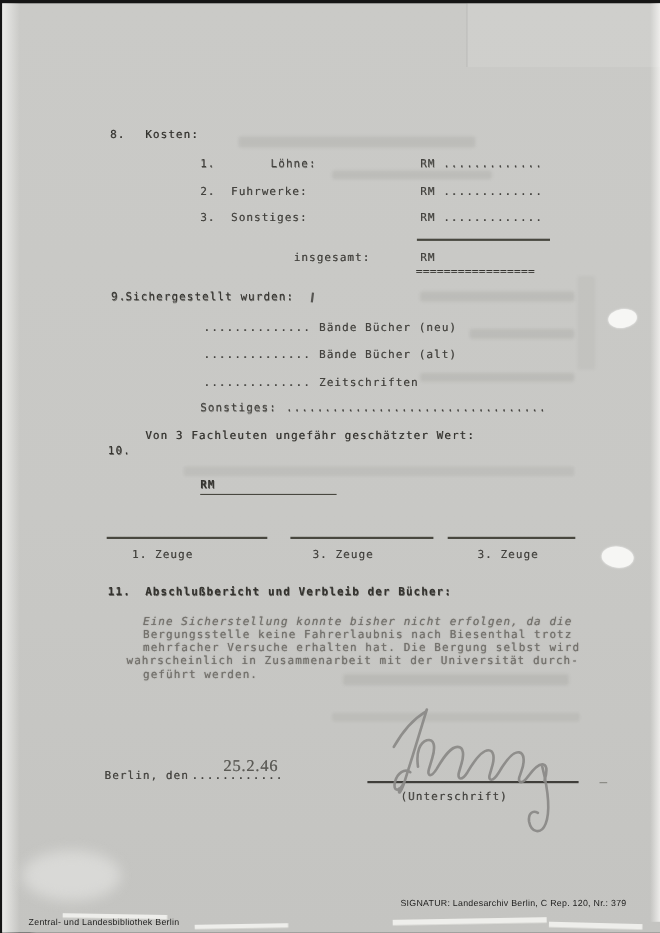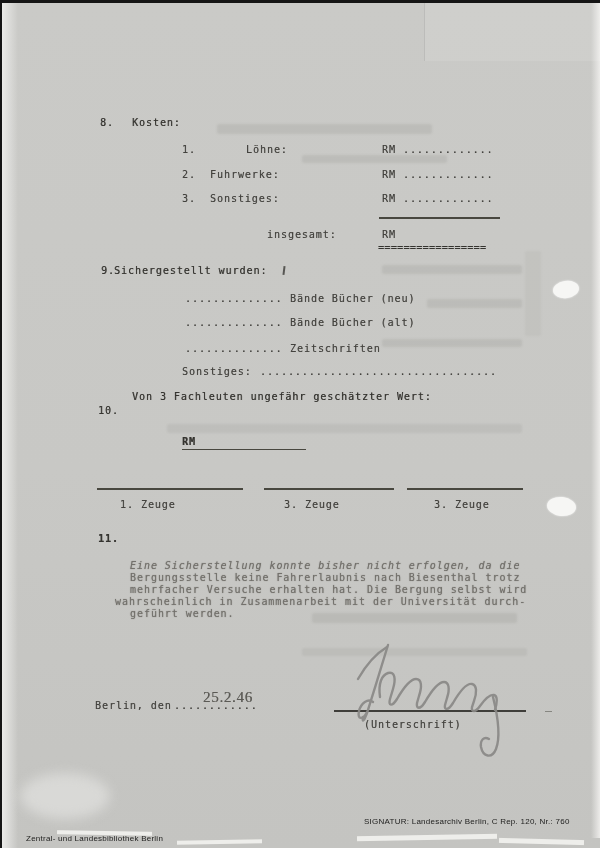--- a/index.html
+++ b/index.html
@@ -172,20 +172,21 @@
     <div class="rule thin" style="left:180px;top:446px;width:124px;"></div>
 
     <div class="rule" style="left:95px;top:485px;width:146px;"></div>
     <div class="rule" style="left:262px;top:485px;width:130px;"></div>
     <div class="rule" style="left:405px;top:485px;width:116px;"></div>
     <div class="typed" style="left:118px;top:496px;">1. Zeuge</div>
     <div class="typed" style="left:282px;top:496px;">3. Zeuge</div>
     <div class="typed" style="left:432px;top:496px;">3. Zeuge</div>
 
     <div class="typed strong bold" style="left:96px;top:530px;">11.</div>
+    <div class="typed strong bold" style="left:130px;top:530px;">Abschlußbericht und Verbleib der Bücher:</div>
 
     <div class="typed faded" style="left:128px;top:557px;line-height:12px;font-style:italic;">Eine Sicherstellung konnte bisher nicht erfolgen, da die</div>
     <div class="typed faded" style="left:128px;top:569px;line-height:12px;">Bergungsstelle keine Fahrerlaubnis nach Biesenthal trotz</div>
     <div class="typed faded" style="left:128px;top:581px;line-height:12px;">mehrfacher Versuche erhalten hat. Die Bergung selbst wird</div>
     <div class="typed faded" style="left:113px;top:593px;line-height:12px;">wahrscheinlich in Zusammenarbeit mit der Universität durch-</div>
     <div class="typed faded" style="left:128px;top:605px;line-height:12px;">geführt werden.</div>
 
     <div class="typed" style="left:93px;top:697px;">Berlin, den </div>
     <div class="typed" style="left:172px;top:697px;">............</div>
     <div class="typed datesmall" style="left:201px;top:689px;">25.2.46</div>
@@ -214,15 +215,15 @@
     <div class="tear t4"></div>
 
     <div class="hole h1"></div>
     <div class="hole h2"></div>
   </div>
 
   <div class="footer-text f-left">
     <div>Zentral- und Landesbibliothek Berlin</div>
     
   </div>
-  <div class="footer-text f-right">SIGNATUR: Landesarchiv Berlin, C Rep. 120, Nr.: 760</div>
+  <div class="footer-text f-right">SIGNATUR: Landesarchiv Berlin, C Rep. 120, Nr.: 379</div>
 
 </div>
 
 </body></html>

